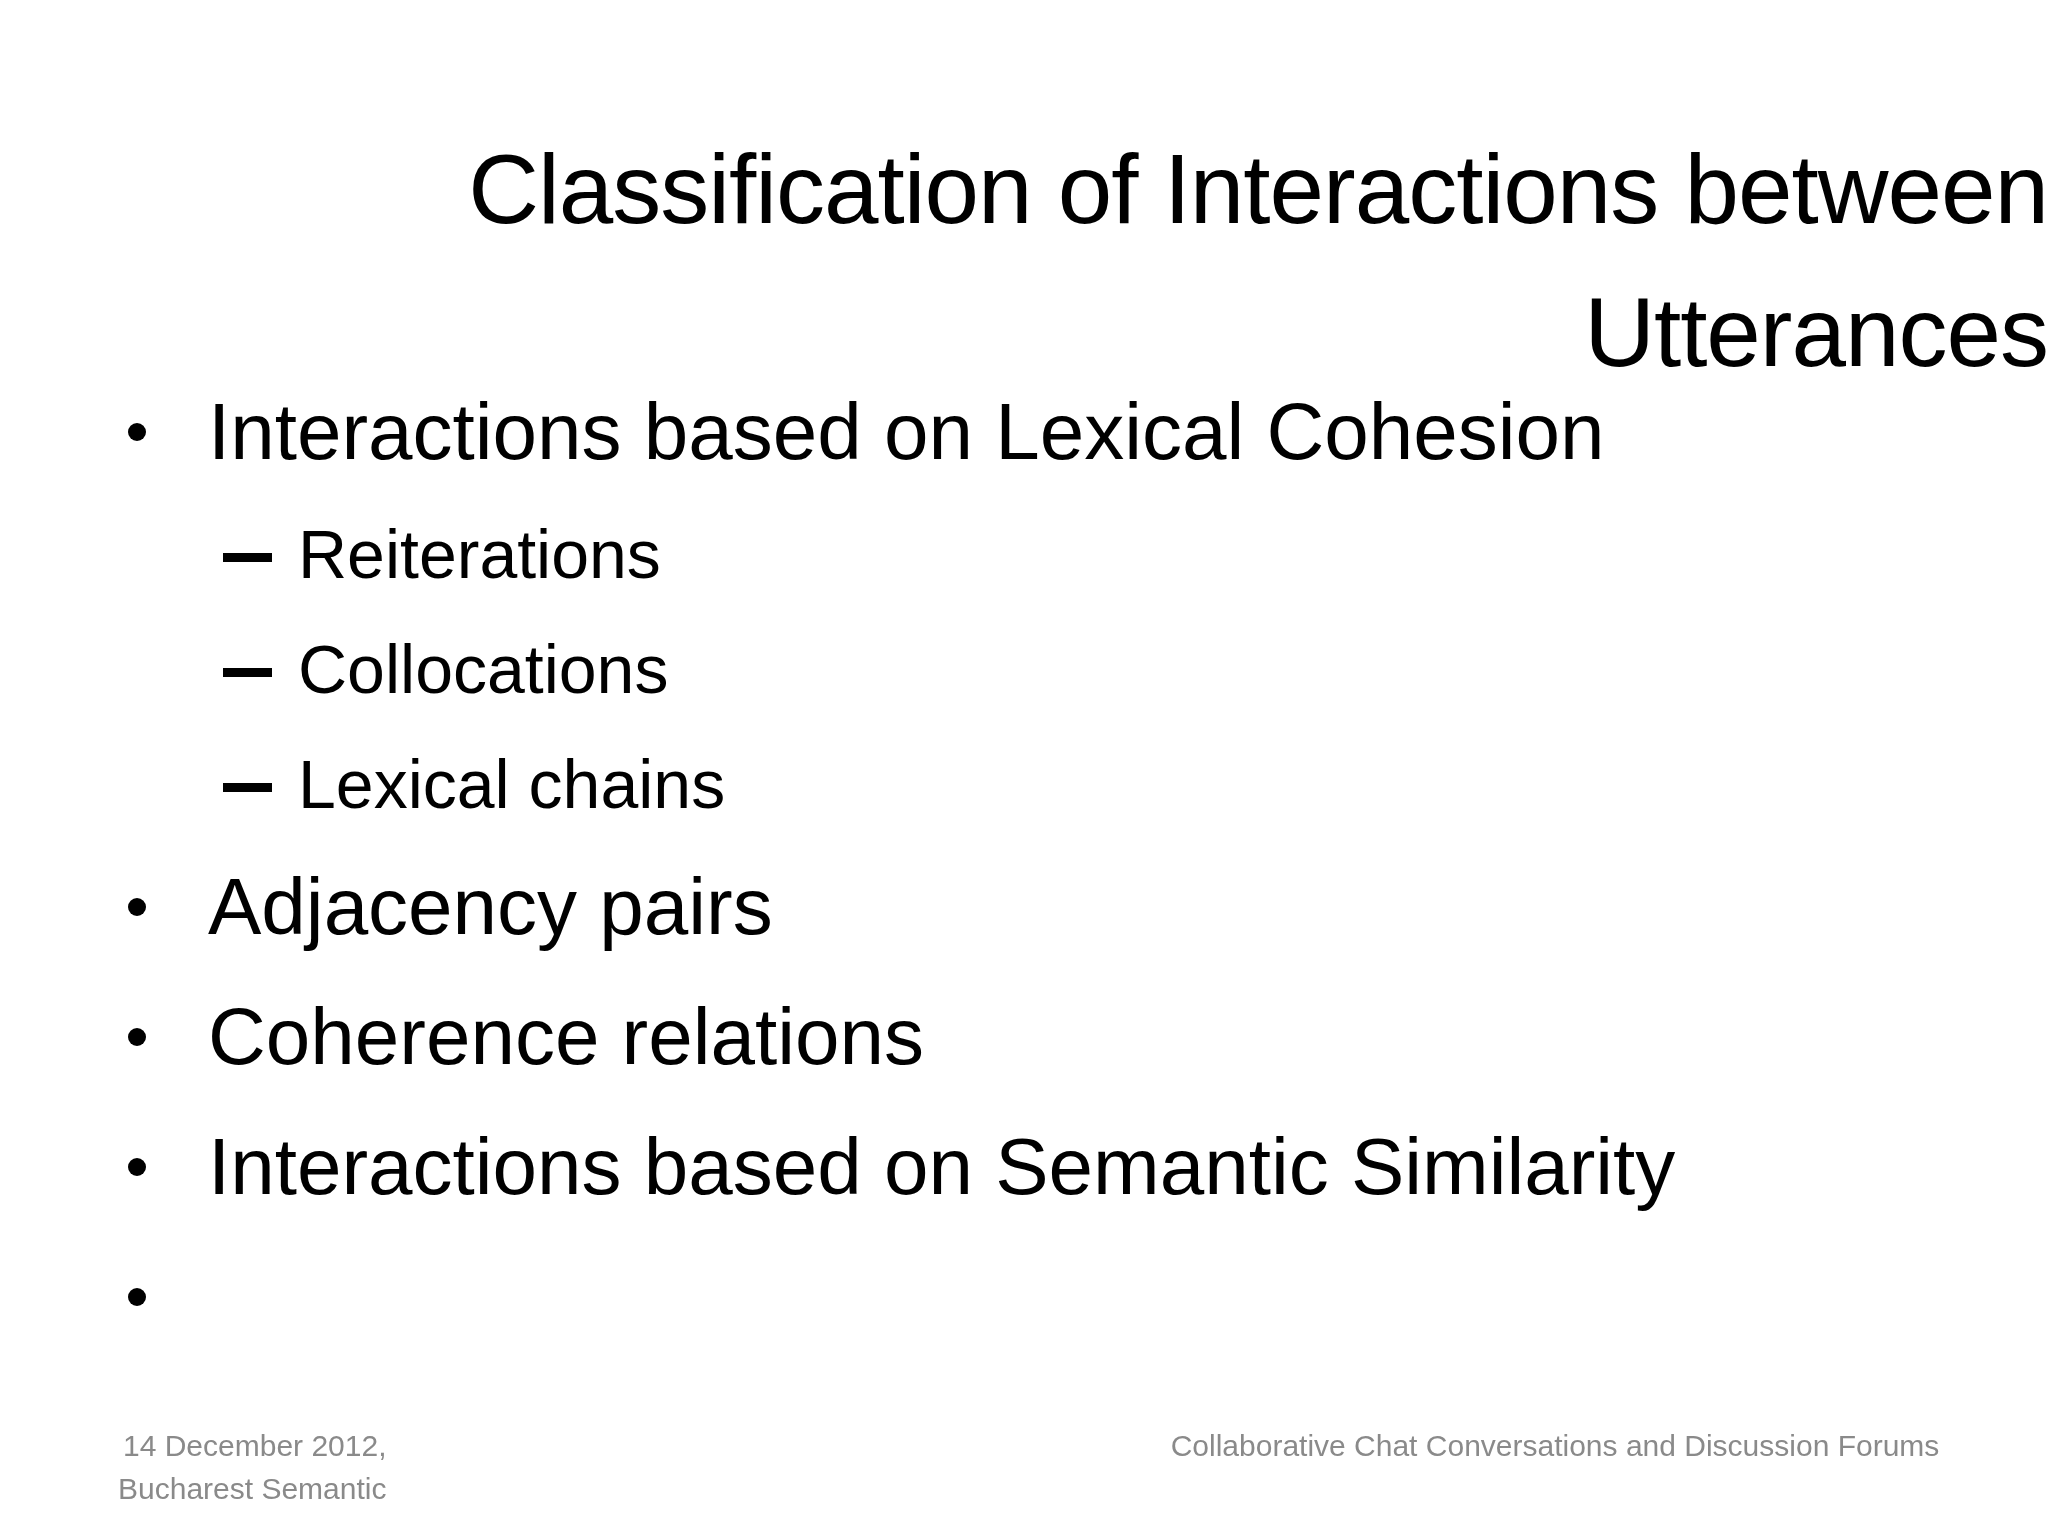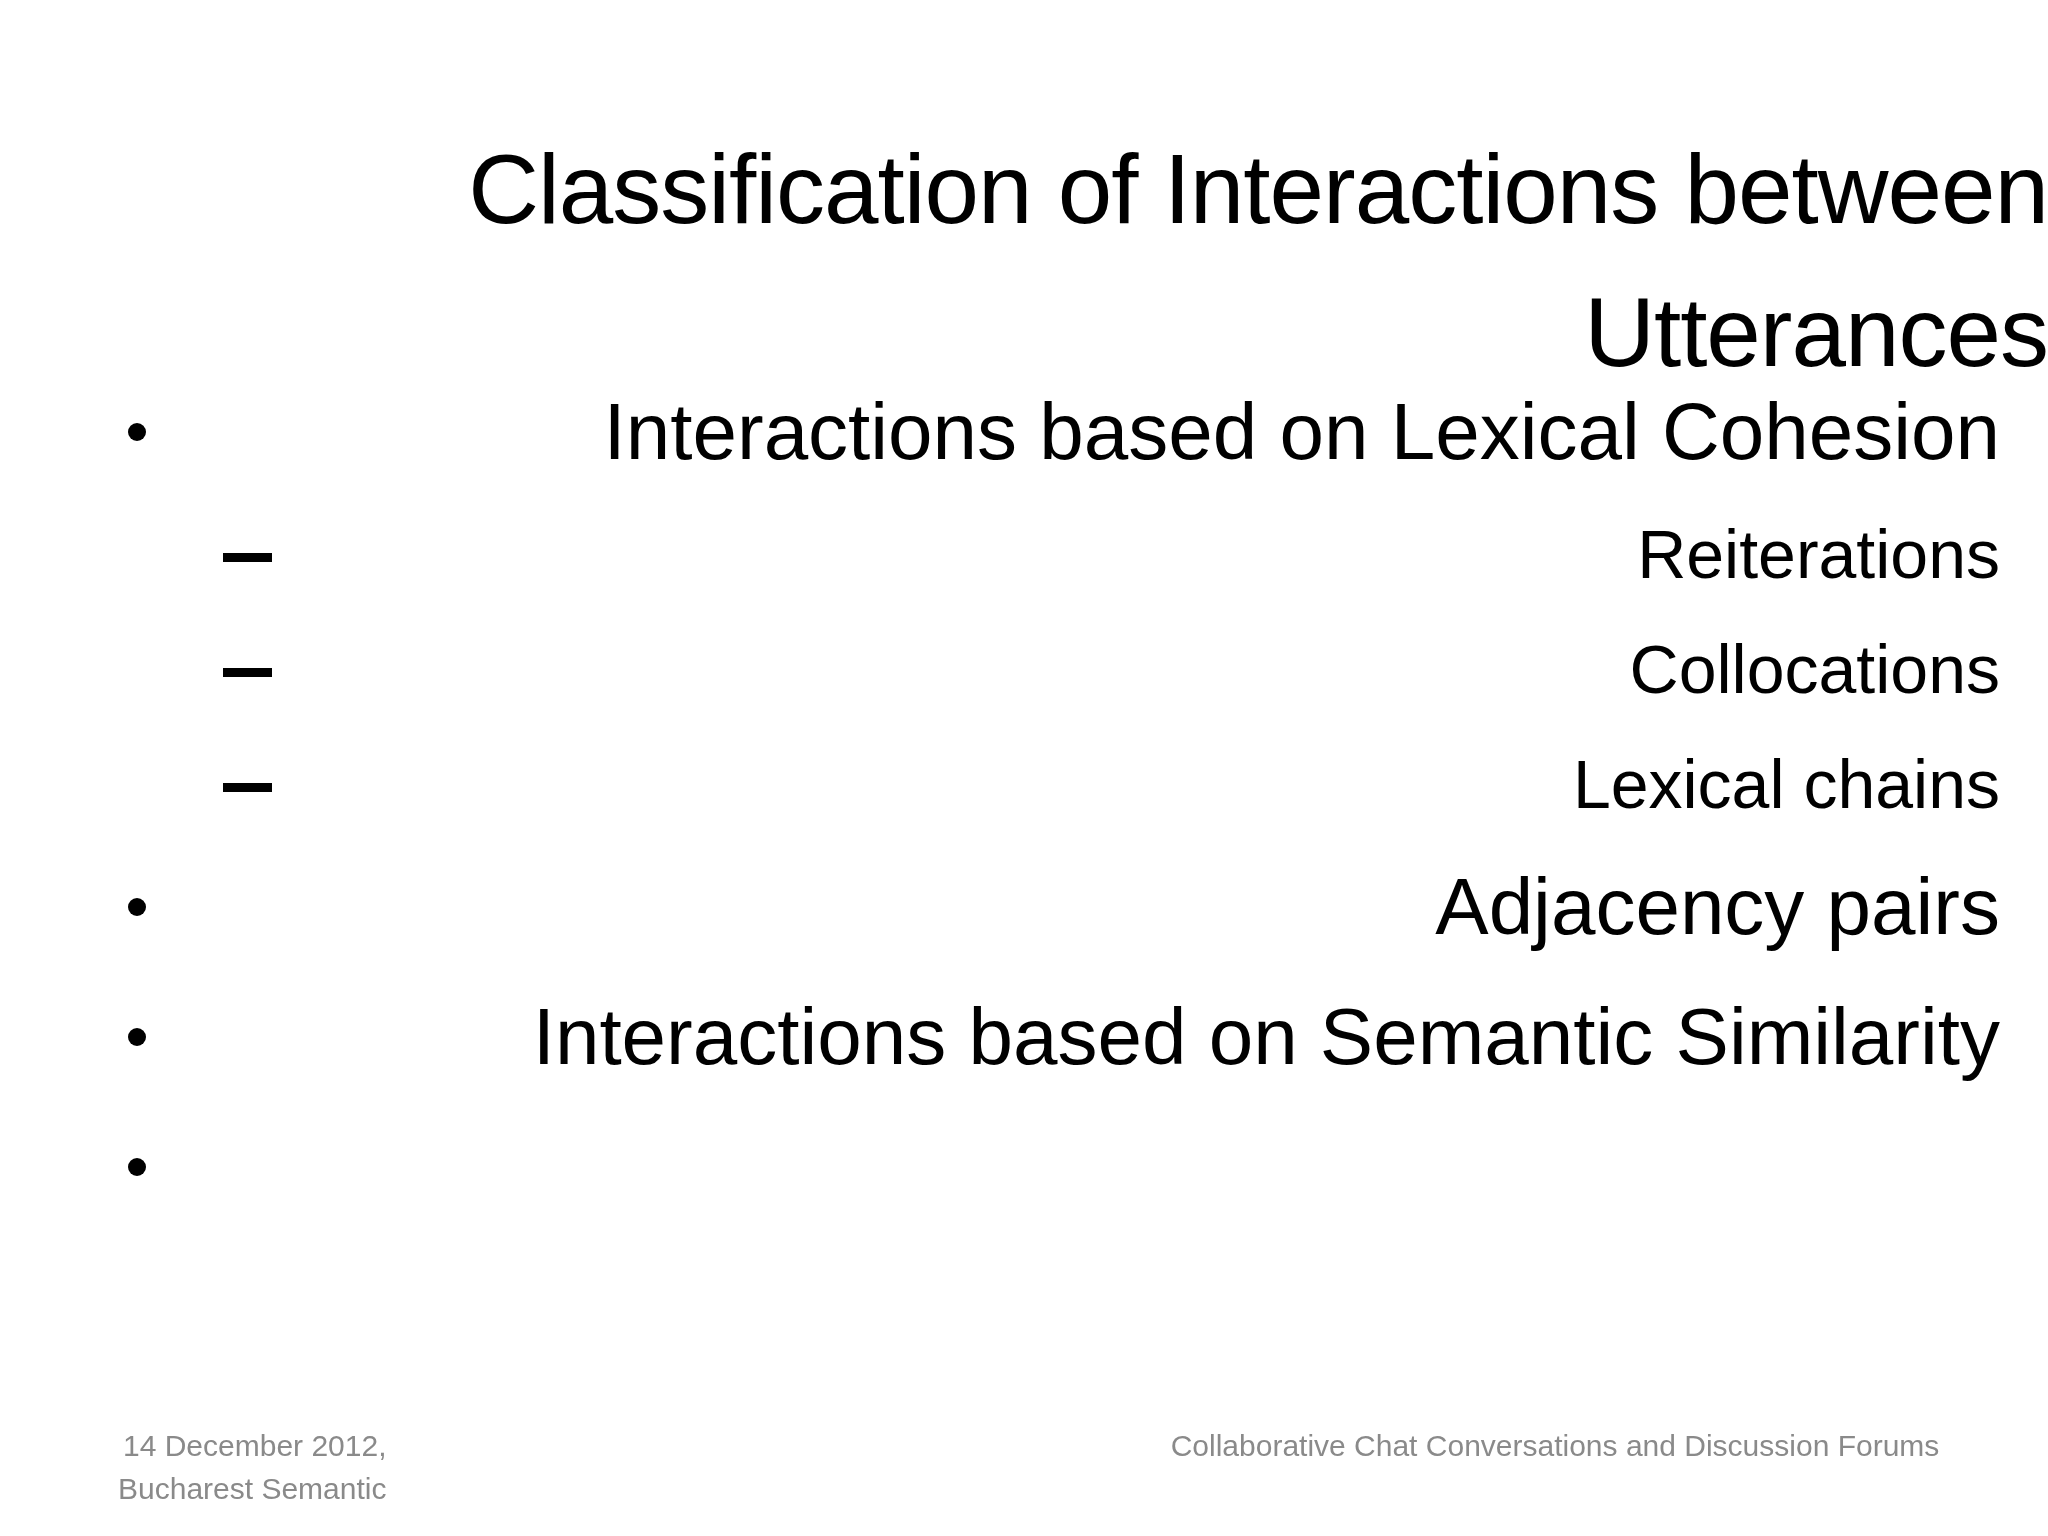--- a/index.html
+++ b/index.html
@@ -39,21 +39,21 @@
   
   .bullet-list {
     position: absolute;
     top: 382px;
     left: 0;
     width: 2000px;
     margin: 0;
     padding: 0;
     list-style: none;
   }
-  .bullet-item { position: relative; margin-top: 30px; text-align: right; }
+  .bullet-item { position: relative; margin-top: 30px; }
   .bullet-item:first-child { margin-top: 0; }
   .bullet-item.level-1 {
     font-size: 80px;
     line-height: 100px;
     padding-left: 208px;
   }
   .bullet-item.level-2 {
     font-size: 68px;
     line-height: 85px;
     padding-left: 298px;
@@ -106,20 +106,21 @@
     <span class="title-line">Classification of Interactions between</span>
     <span class="title-line">Utterances</span>
   </h1>
 
   <ul class="bullet-list" id="bullet-list">
       <li class="bullet-item level-1"><span class="marker"></span><span class="bullet-text">Interactions based on Lexical Cohesion</span></li>
       <li class="bullet-item level-2"><span class="marker"></span><span class="bullet-text">Reiterations</span></li>
       <li class="bullet-item level-2"><span class="marker"></span><span class="bullet-text">Collocations</span></li>
       <li class="bullet-item level-2"><span class="marker"></span><span class="bullet-text">Lexical chains</span></li>
       <li class="bullet-item level-1"><span class="marker"></span><span class="bullet-text">Adjacency pairs</span></li>
+      <li class="bullet-item level-1"><span class="marker"></span><span class="bullet-text">Coherence relations</span></li>
       <li class="bullet-item level-1"><span class="marker"></span><span class="bullet-text">Interactions based on Semantic Similarity</span></li>
       <li class="bullet-item level-1"><span class="marker"></span></li>
     </ul>
 
   <div class="footer-left">
     <span class="footer-line">14 December 2012,</span>
     <span class="footer-line">Bucharest Semantic</span>
   </div>
 
   <div class="footer-right">

